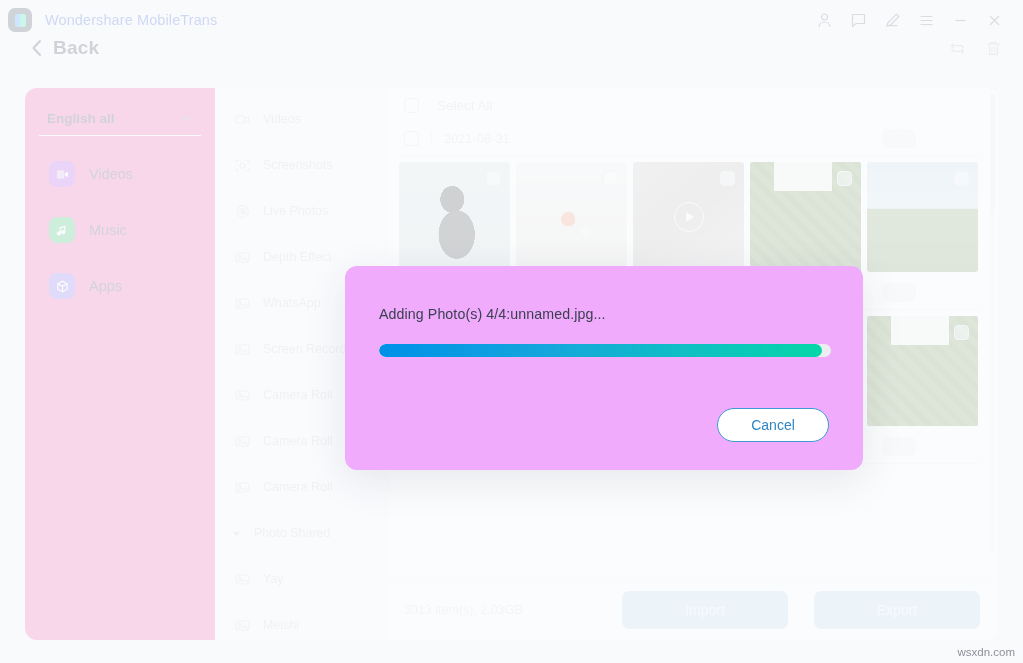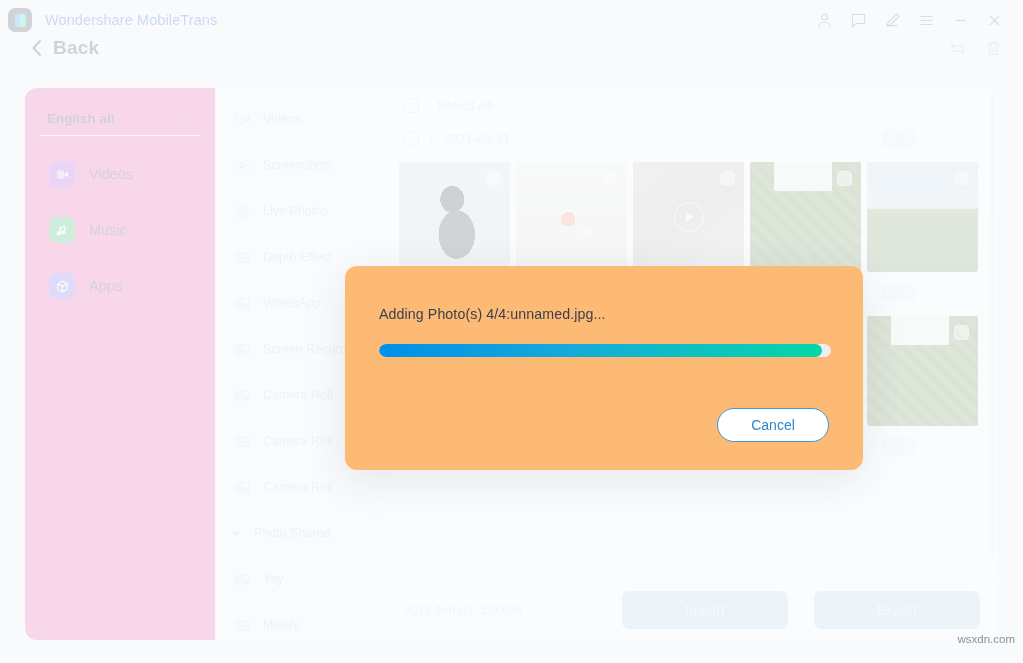--- a/index.html
+++ b/index.html
@@ -263,21 +263,21 @@
 
   
   .overlay {
     position: absolute; inset: 0;
     background: rgba(250,251,252,.80);
     z-index: 50;
   }
   .modal {
     position: absolute; left: 345px; top: 266px;
     width: 518px; height: 204px;
-    background: #fdba74; border-radius: 12px;
+    background: #f0abfc; border-radius: 12px;
     box-shadow: 0 10px 40px rgba(40,50,80,.10);
     z-index: 60;
     padding: 40px 34px 0 34px;
   }
   .modal-msg { font-size: 14.2px; color: #3a3f50; letter-spacing: .1px; }
   .progress-track {
     margin-top: 22px;
     width: 452px; height: 13px; border-radius: 7px;
     background: #eceef2; overflow: hidden;
   }
@@ -290,21 +290,21 @@
   }
   .cancel-btn {
     width: 112px; height: 34px; border-radius: 17px;
     border: 1.3px solid #3d9ad4; background: #fff;
     color: #2f86c7; font-size: 14px;
     display: flex; align-items: center; justify-content: center;
   }
 
   
   .watermark {
-    position: absolute; right: 8px; bottom: 18px;
+    position: absolute; right: 8px; bottom: 5px;
     font-size: 11.5px; color: #8d9099;
     z-index: 80;
   }
 </style>
 </head>
 <body>
 
 <div id="app">
 
   <div class="titlebar">

